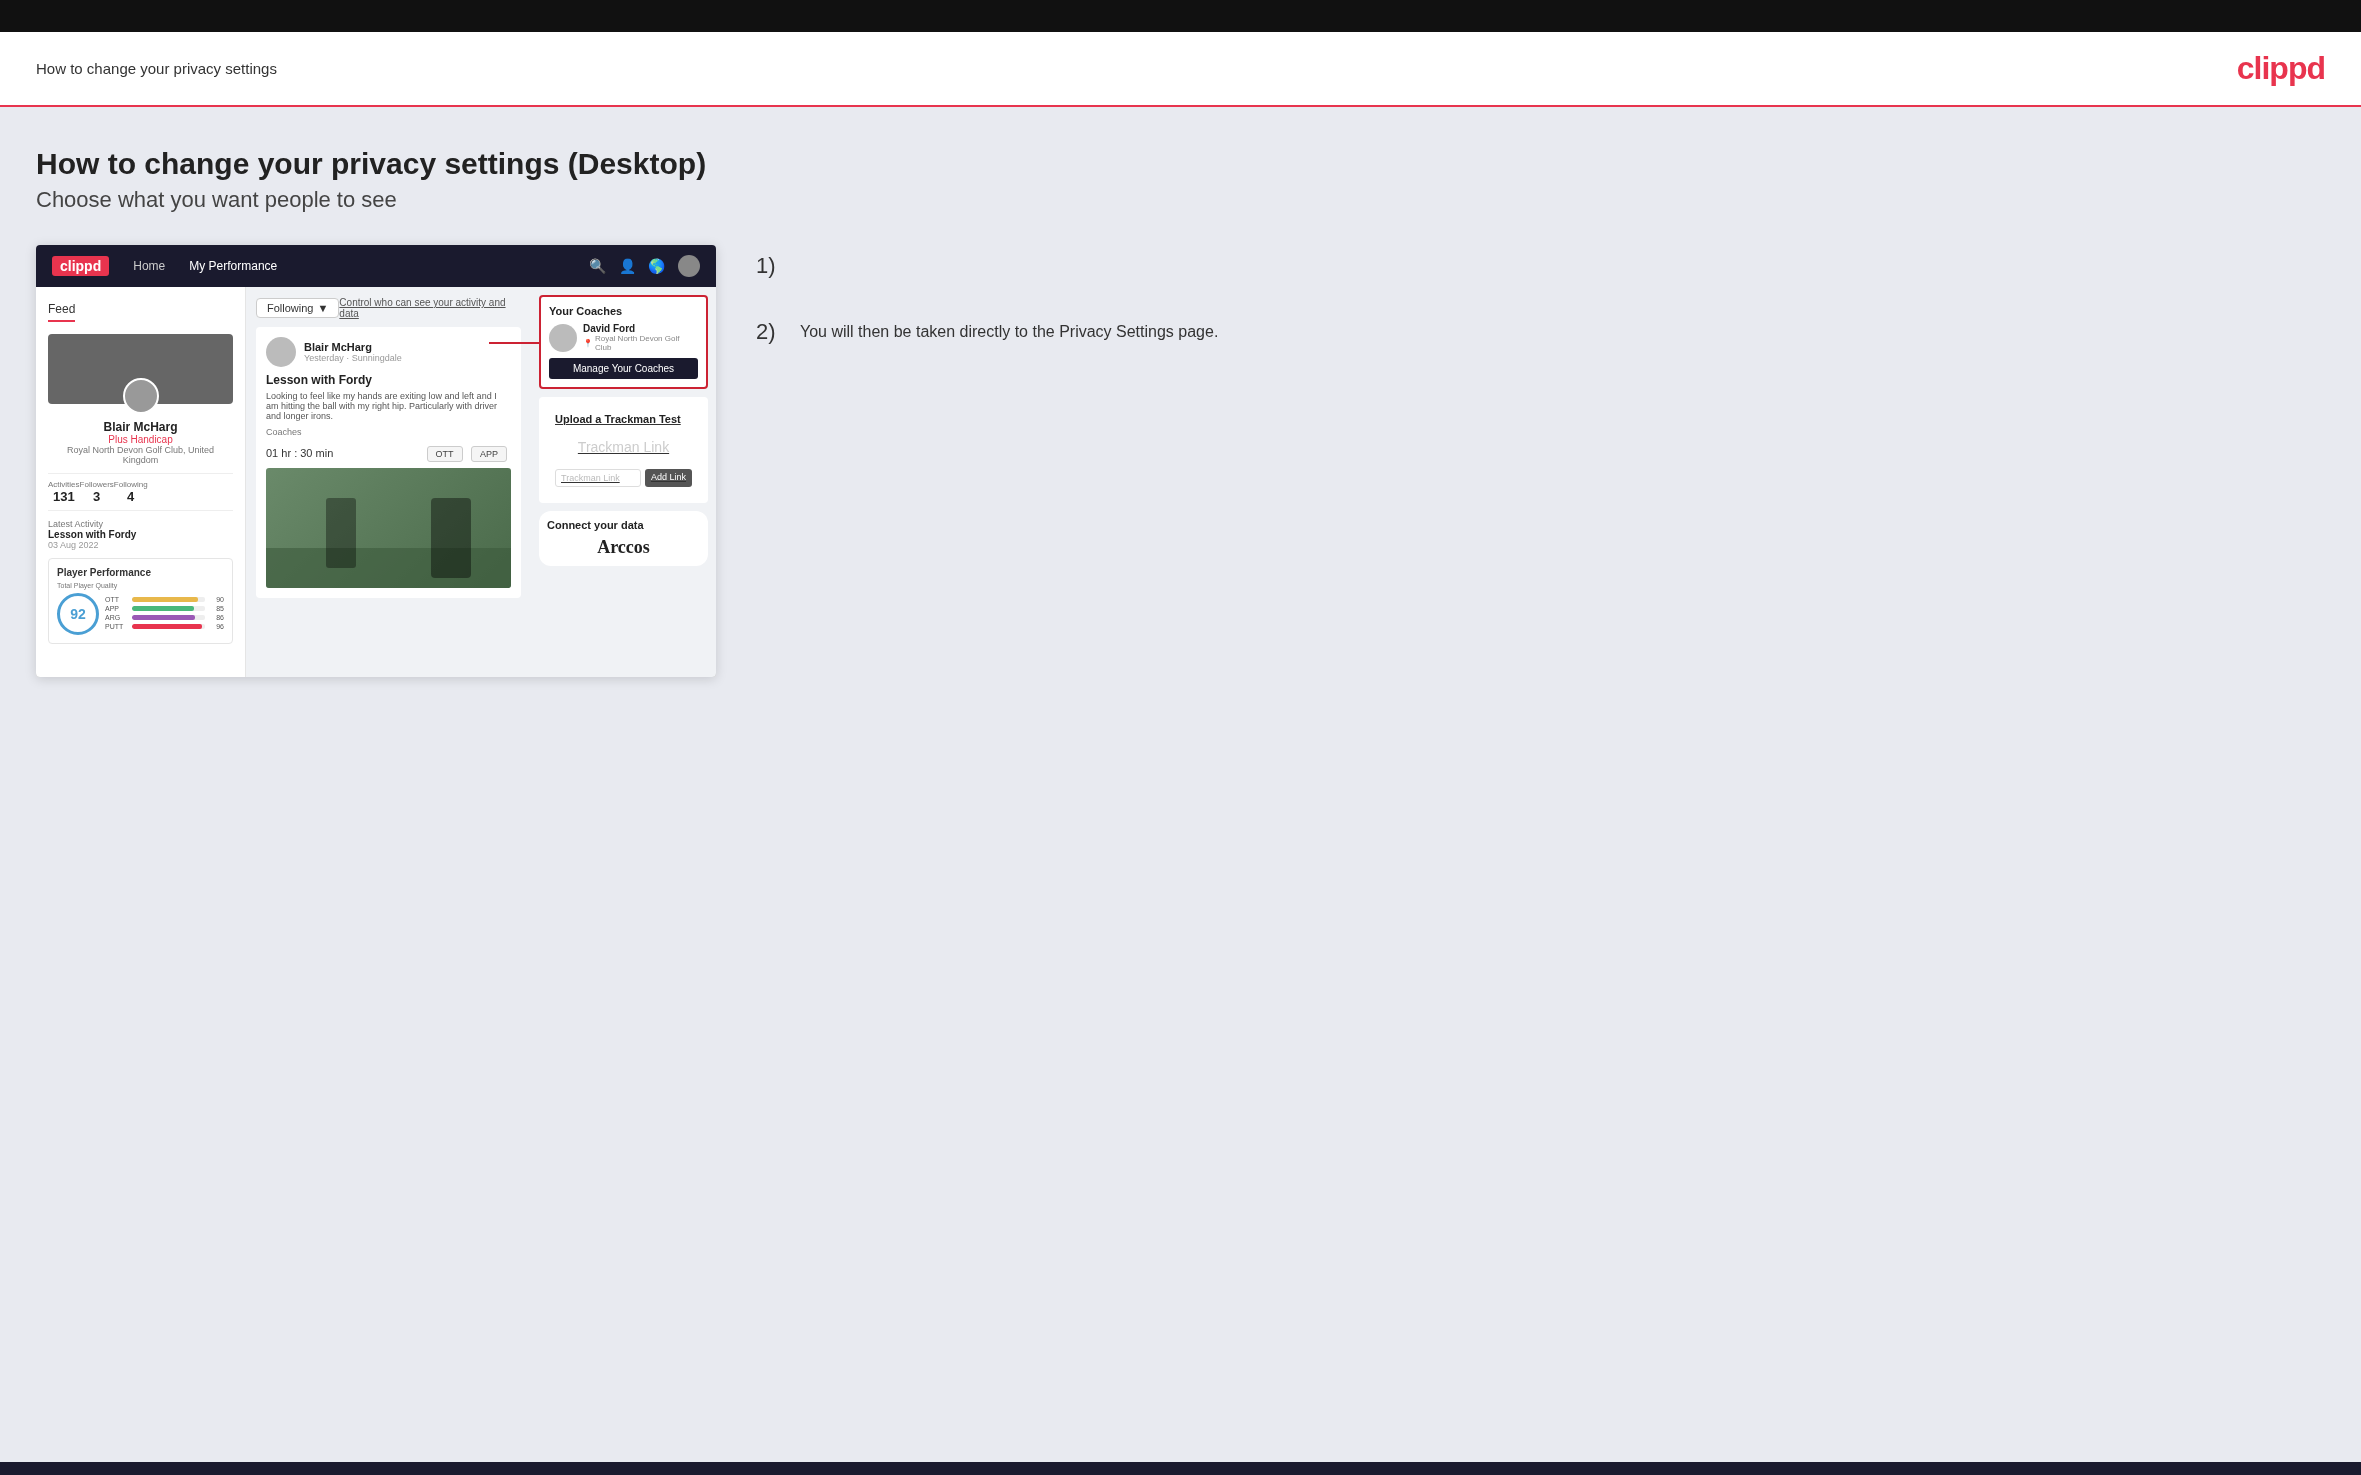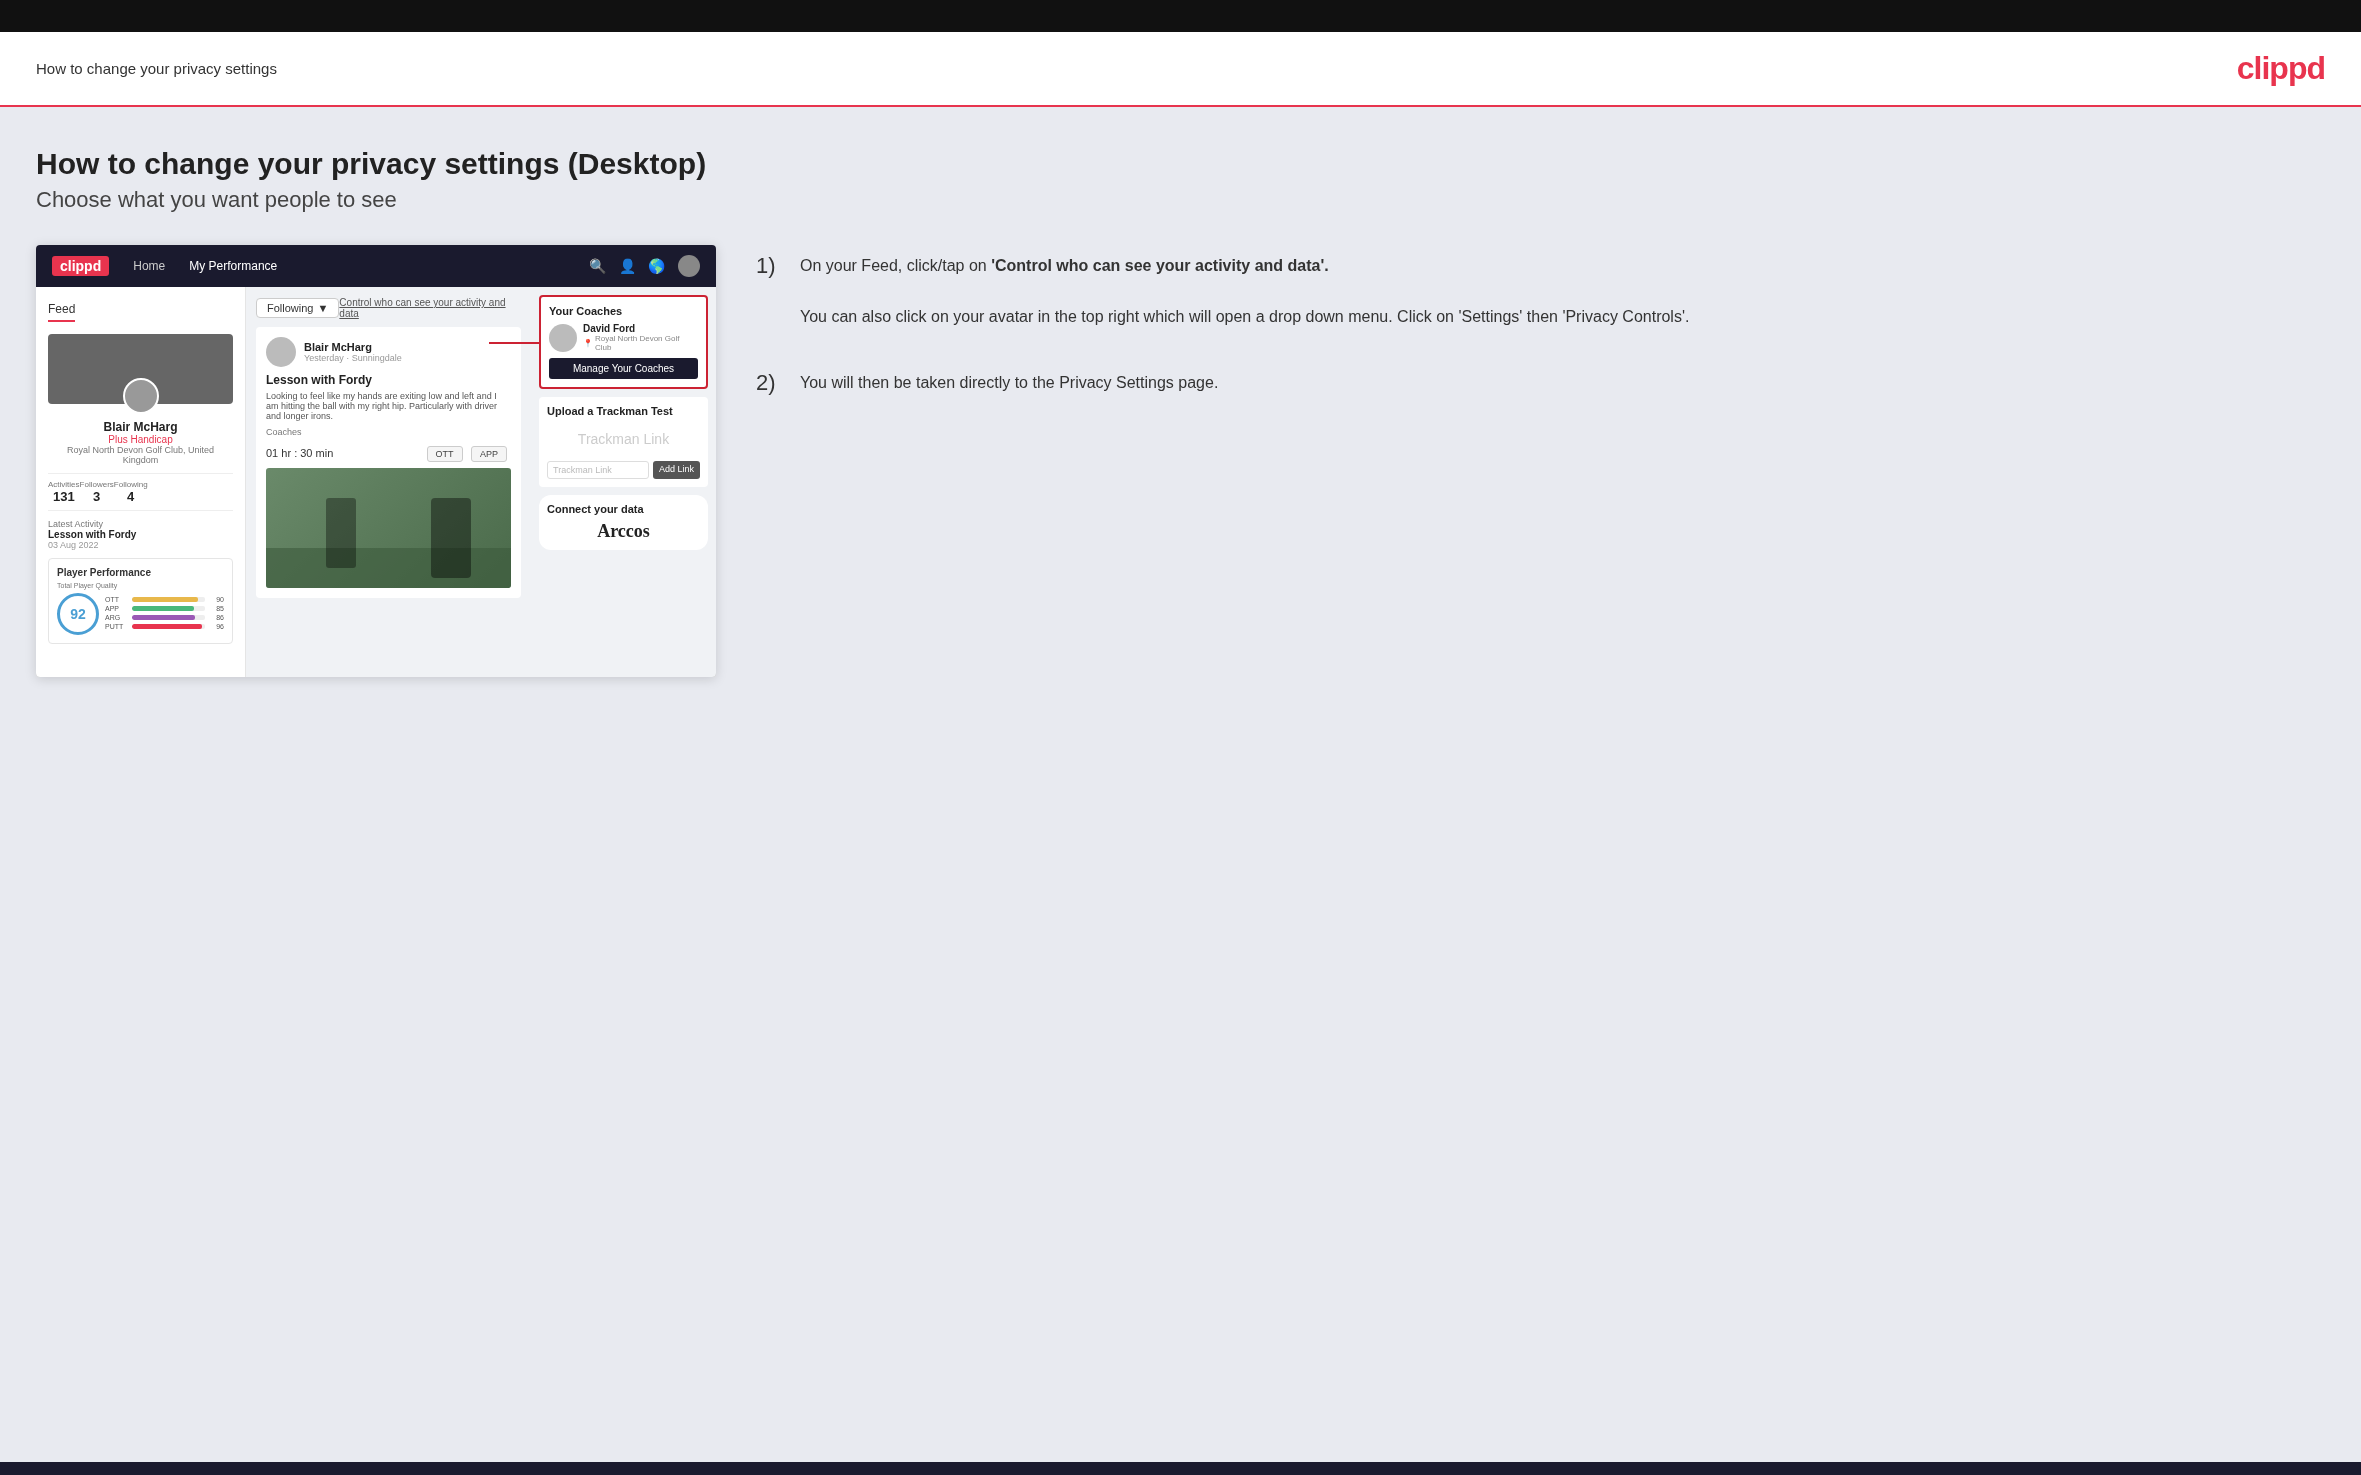--- a/index.html
+++ b/index.html
@@ -416,22 +416,23 @@
       font-size: 10px;
       text-align: center;
       padding: 5px;
       border-radius: 3px;
       width: 100%;
     }
 
     .mock-trackman-card {
       background: #fff;
       border-radius: 4px;
-      padding: 8px;
+      padding: 16px;
       margin-bottom: 8px;
+      text-decoration: underline;
     }
     .mock-trackman-title {
       font-size: 11px;
       font-weight: bold;
       color: #222;
       margin-bottom: 6px;
     }
     .mock-trackman-placeholder {
       color: #ccc;
       font-size: 14px;
@@ -703,25 +704,20 @@
           </div>
 
         </div>
       </div>
     </div>
 
     <div class="instructions">
 
       <div class="instruction-item">
         <span class="instruction-number">1)</span>
-        <div class="instruction-text">
-          On your Feed, click/tap on <strong>'Control who can see your activity and data'.</strong>
-          <br><br>
-          You can also click on your avatar in the top right which will open a drop down menu. Click on 'Settings' then 'Privacy Controls'.
-        </div>
       </div>
 
       <div class="instruction-item">
         <span class="instruction-number">2)</span>
         <div class="instruction-text">You will then be taken directly to the Privacy Settings page.</div>
       </div>
 
     </div>
   </div>
 </div>

